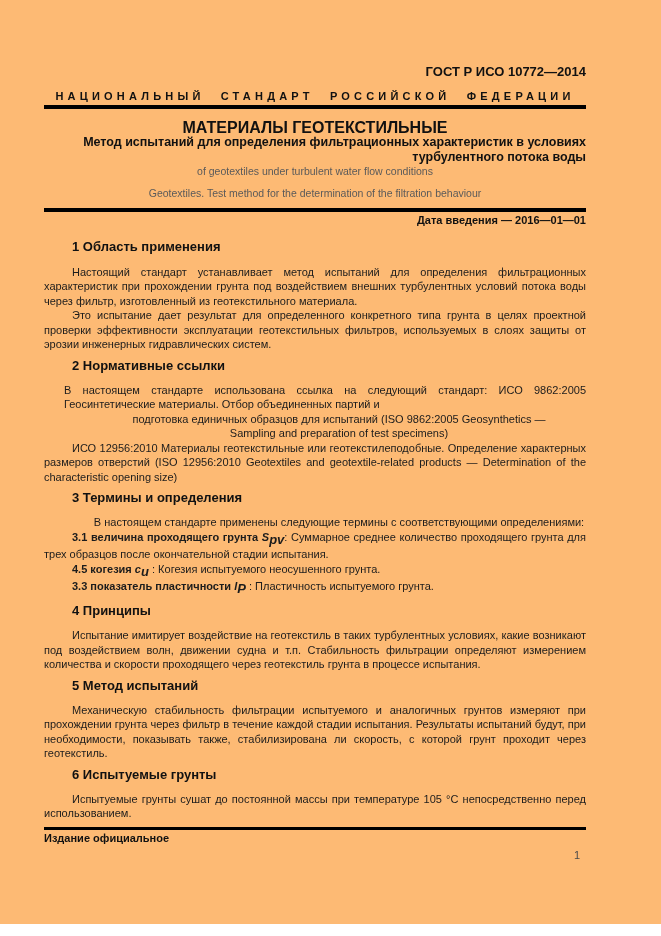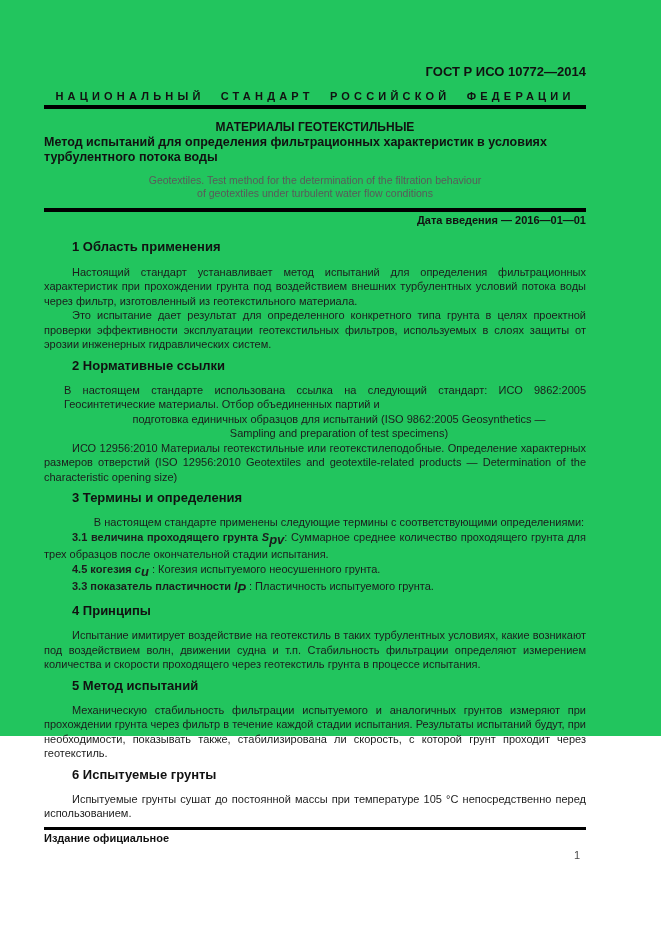--- a/index.html
+++ b/index.html
@@ -3,44 +3,44 @@
 <meta charset="utf-8">
 <style>
   html, body { margin:0; padding:0; }
   body {
     width:661px; height:936px;
     background:#ffffff;
     font-family:"Liberation Sans","DejaVu Sans",sans-serif;
     color:#1a1a1a;
     overflow:hidden;
   }
-  .page { position:relative; width:661px; height:736px; background:#22c55e;text-decoration:underline; }
+  .page { position:relative; width:661px; height:924px; background:#fdba74;text-decoration:underline; }
   .content { position:absolute; left:44px; top:0; width:542px; }
 
   .doc-number {
     margin-top:64px; text-align:right;
     font-weight:bold; font-size:13px; line-height:16px; color:#111;
   }
   .banner {
     margin-top:9px; text-align:center;
     font-weight:bold; font-size:11px; line-height:14px;
     letter-spacing:4.2px; word-spacing:9px; color:#111;
     white-space:nowrap;
   }
   .rule { border:0; background:#000; height:3.5px; }
   .rule-1 { margin-top:2px; }
   .rule-2 { margin-top:8px; }
   .rule-footer { height:3px; margin-top:6px; }
 
   .title-ru {
     margin-top:11px; text-align:center;
-    font-weight:bold; font-size:12px; line-height:15px; color:#111;
+    font-weight:bold; font-size:16px; line-height:15px; color:#111;
   }
   .subtitle-ru {
-    text-align:left; font-weight:bold;
+    text-align:right; font-weight:bold;
     font-size:12.5px; line-height:15px; color:#111;
   }
   .subtitle-ru.first { margin-top:0.5px; }
   .title-en {
     text-align:center; font-size:10.5px; line-height:13px; color:#5a5a5a;
   }
   .title-en.first { margin-top:9px; }
 
   .date-line {
     margin-top:1px; text-align:right;
@@ -85,22 +85,22 @@
 
     <div class="doc-number">ГОСТ Р ИСО 10772—2014</div>
 
     <div class="banner">НАЦИОНАЛЬНЫЙ СТАНДАРТ РОССИЙСКОЙ ФЕДЕРАЦИИ</div>
     <div class="rule rule-1"></div>
 
     <div class="title-ru">МАТЕРИАЛЫ ГЕОТЕКСТИЛЬНЫЕ</div>
     <div class="subtitle-ru first">Метод испытаний для определения фильтрационных характеристик в условиях</div>
     <div class="subtitle-ru">турбулентного потока воды</div>
 
+    <div class="title-en">of geotextiles under turbulent water flow conditions</div>
     <div class="title-en first">Geotextiles. Test method for the determination of the filtration behaviour</div>
-    <div class="title-en">of geotextiles under turbulent water flow conditions</div>
 
     <div class="rule rule-2"></div>
     <div class="date-line">Дата введения — 2016—01—01</div>
 
     <div class="heading gap">1 Область применения</div>
     <p class="body para first">Настоящий стандарт устанавливает метод испытаний для определения фильтрационных характеристик при прохождении грунта под воздействием внешних турбулентных условий потока воды через фильтр, изготовленный из геотекстильного материала.</p>
     <p class="body para">Это испытание дает результат для определенного конкретного типа грунта в целях проектной проверки эффективности эксплуатации геотекстильных фильтров, используемых в слоях защиты от эрозии инженерных гидравлических систем.</p>
 
     <div class="heading">2 Нормативные ссылки</div>
     <div class="body line spread block-first"><span>В настоящем стандарте использована ссылка на следующий стандарт:</span> <span>ИСО 9862:2005</span></div>

